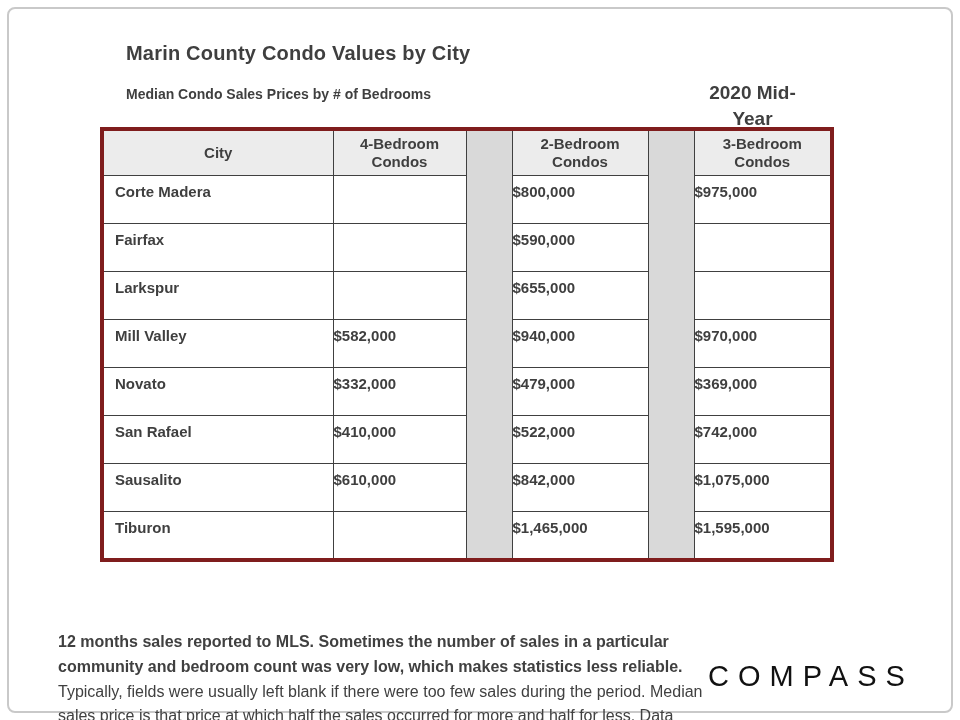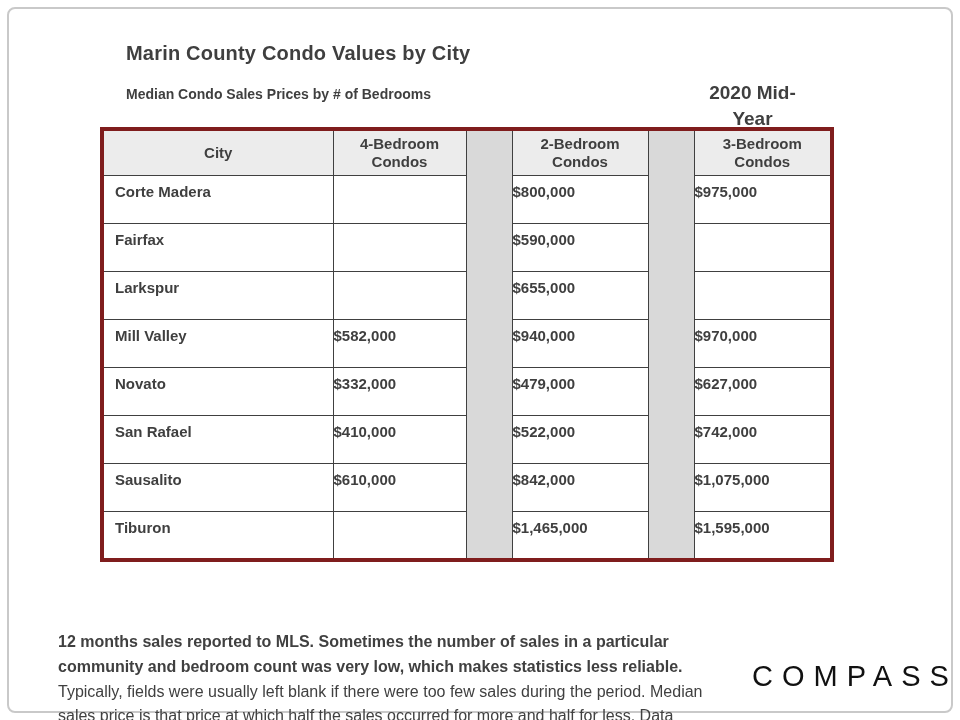--- a/index.html
+++ b/index.html
@@ -58,21 +58,21 @@
   .condo-table thead .spacer { background: #d9d9d9; }
 
   .footnote {
     position: absolute; left: 58px; top: 630px; width: 662px;
     font-size: 16px; color: #404040; line-height: 1.55;
     text-align: left;
   }
   .footnote .fn-bold { font-weight: bold; }
 
   .compass-logo {
-    position: absolute; left: 752px; top: 660px;
+    position: absolute; left: 708px; top: 660px;
     font-size: 29px; font-weight: 500; color: #111;
     letter-spacing: 9px; white-space: nowrap;
   }
 </style>
 </head>
 <body>
 
 <div class="slide-frame"></div>
 
 <div class="page-title">Marin County Condo Values by City</div>
@@ -135,21 +135,21 @@
     <td class="spacer"></td>
     <td class="price-cell">$970,000</td>
   </tr>
 
   <tr>
     <td class="city-cell">Novato</td>
     <td class="price-cell">$332,000</td>
     <td class="spacer"></td>
     <td class="price-cell">$479,000</td>
     <td class="spacer"></td>
-    <td class="price-cell">$627,000</td>
+    <td class="price-cell">$369,000</td>
   </tr>
 
   <tr>
     <td class="city-cell">San Rafael</td>
     <td class="price-cell">$410,000</td>
     <td class="spacer"></td>
     <td class="price-cell">$522,000</td>
     <td class="spacer"></td>
     <td class="price-cell">$742,000</td>
   </tr>

